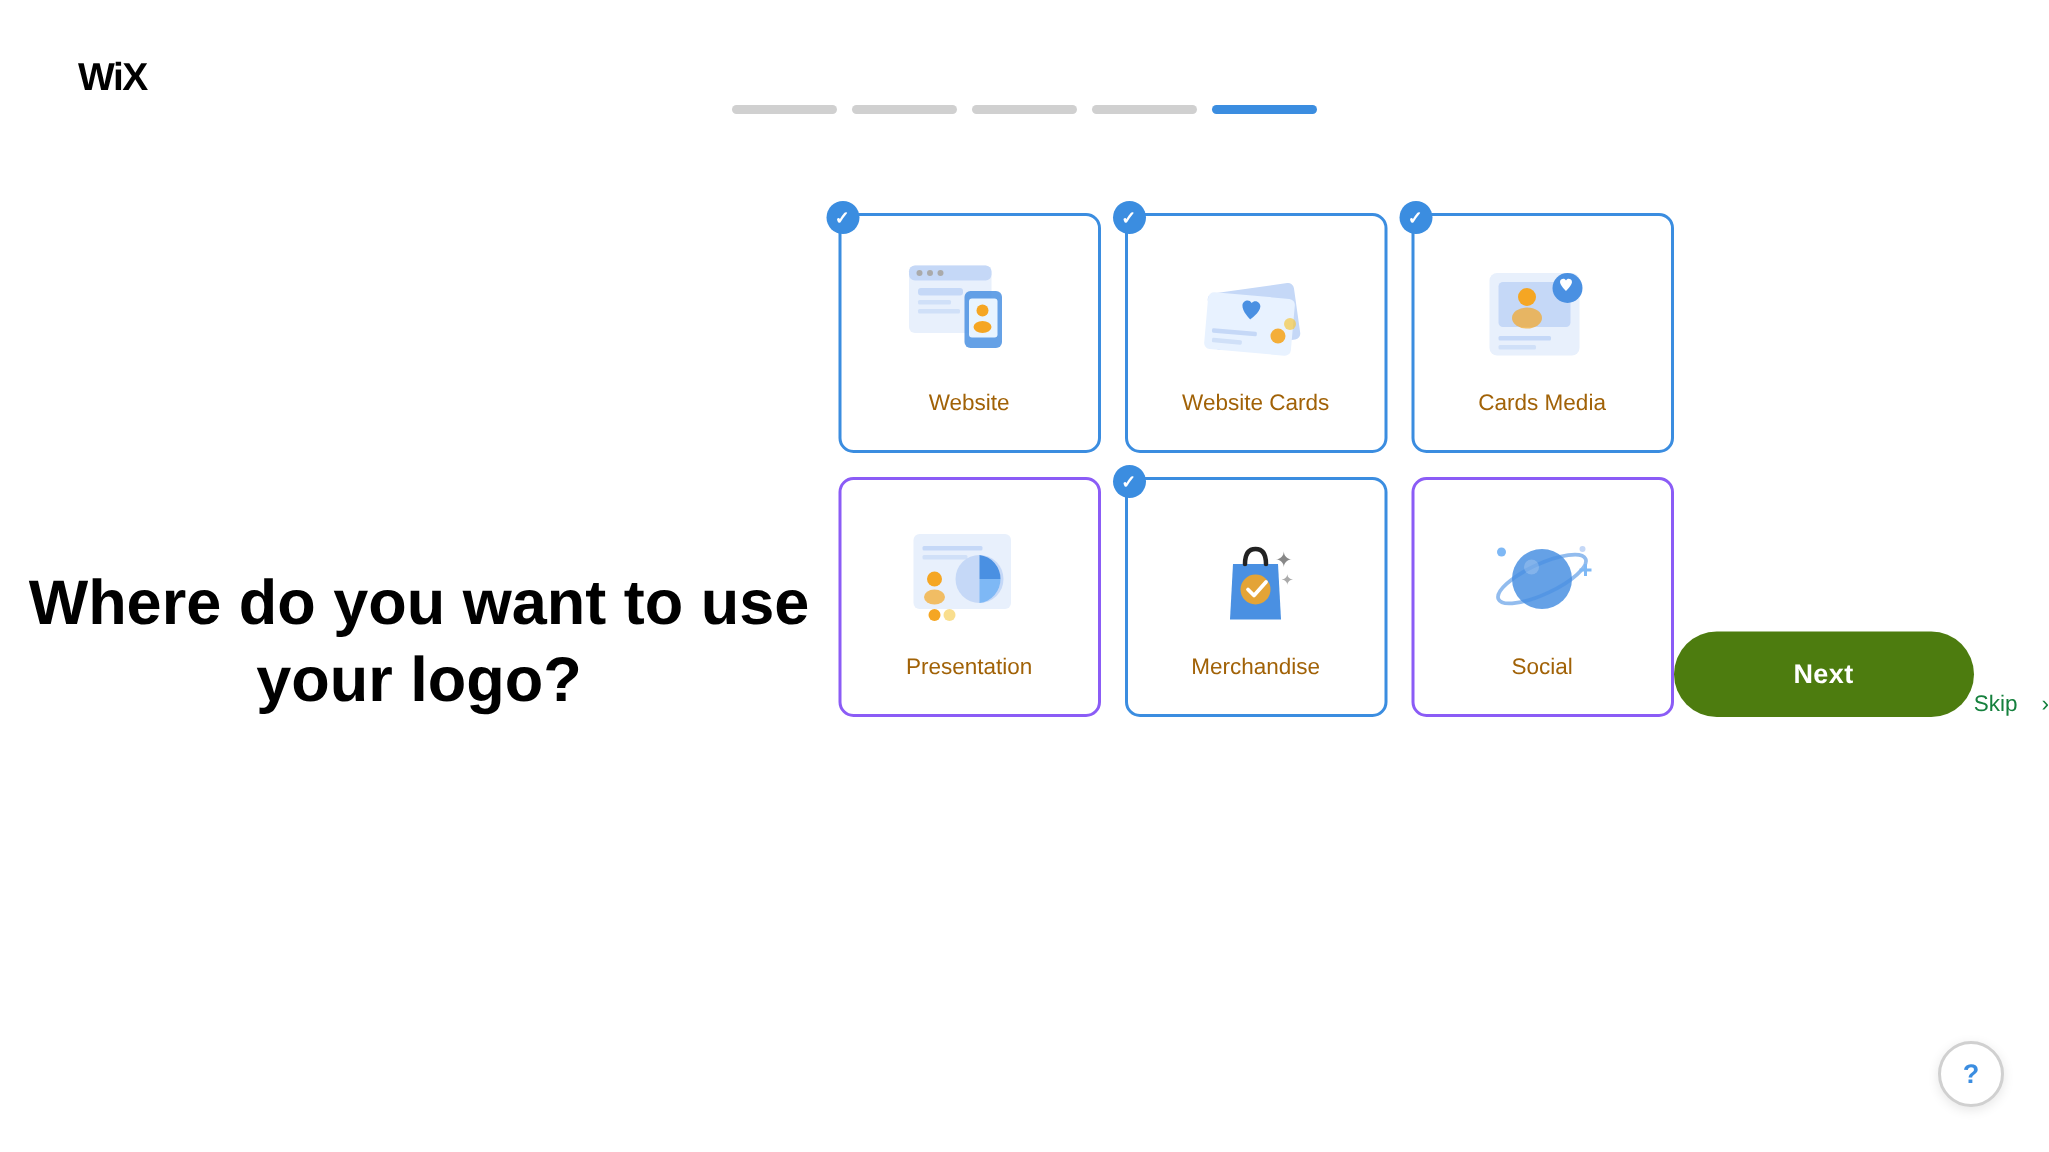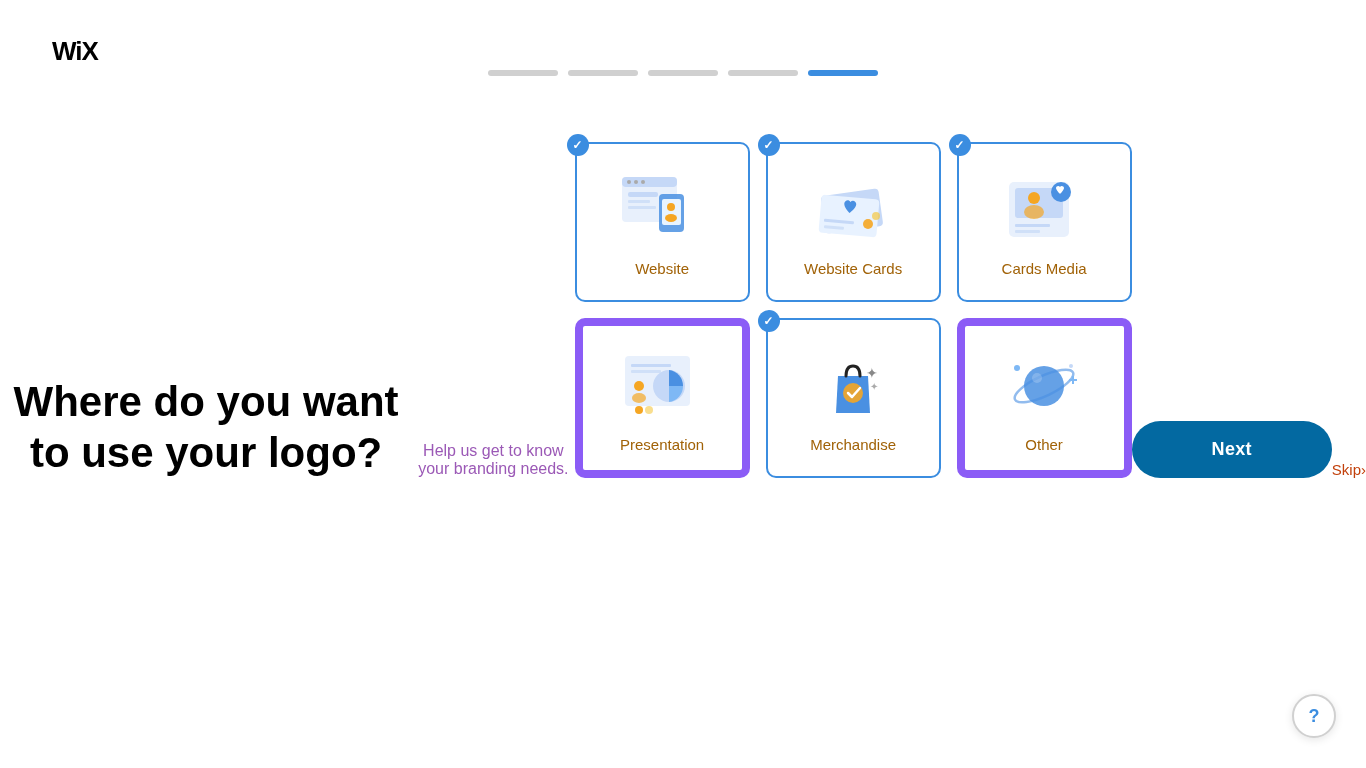--- a/index.html
+++ b/index.html
@@ -68,21 +68,21 @@
     
     .options-grid {
       display: grid;
       grid-template-columns: repeat(3, 175px);
       grid-template-rows: repeat(2, 160px);
       gap: 16px;
       margin-top: 36px;
     }
 
     .option-card {
-      border: 8px solid #8b5cf6;
+      border: 2px solid #8b5cf6;
       border-radius: 10px;
       background: #fff;
       display: flex;
       flex-direction: column;
       align-items: center;
       justify-content: center;
       cursor: pointer;
       position: relative;
       transition: border-color 0.2s;
       padding: 16px 12px 14px;
@@ -121,39 +121,39 @@
       font-size: 15px;
       color: #a16207;
       text-align: center;
       margin-top: 10px;
       font-weight: 500;
     }
 
     
     .next-btn {
       margin-top: 40px;
-      background: #0369a1;
+      background: #4d7c0f;
       color: #fff;
       border: none;
       border-radius: 30px;
       padding: 18px 80px;
       font-size: 18px;
       font-weight: 600;
       cursor: pointer;
       letter-spacing: 0.3px;
     }
 
     .skip-link {
       margin-top: 14px;
       font-size: 15px;
-      color: #c2410c;
+      color: #15803d;
       cursor: pointer;
       display: flex;
       align-items: center;
-      gap: 0;
+      gap: 16px;
     }
 
     
     .help-button {
       position: fixed;
       bottom: 30px;
       right: 30px;
       width: 44px;
       height: 44px;
       border-radius: 50%;
@@ -187,21 +187,20 @@
   <div class="progress-segment"></div>
   <div class="progress-segment"></div>
   <div class="progress-segment"></div>
   <div class="progress-segment"></div>
   <div class="progress-segment active"></div>
 </div>
 
 <div class="main-content">
 
   <h1 class="main-title">Where do you want to use your logo?</h1>
-  <p class="main-subtitle">Help us get to know your branding needs.</p>
 
   <div class="options-grid">
 
     <div class="option-card selected">
       <div class="check-badge">✓</div>
       <div class="card-icon">
         <svg width="90" height="75" viewBox="0 0 90 75">
 
           <rect x="5" y="5" width="55" height="45" rx="4" fill="#e8f0fc"></rect>
           <rect x="5" y="5" width="55" height="10" rx="4" fill="#c5d8f7"></rect>
@@ -319,21 +318,21 @@
 
           <circle cx="38" cy="30" r="5" fill="white" opacity="0.2"></circle>
 
           <circle cx="18" cy="20" r="3" fill="#7eb8f5"></circle>
           <circle cx="72" cy="18" r="2" fill="#c5d8f7"></circle>
 
           <line x1="74" y1="28" x2="74" y2="36" stroke="#7eb8f5" stroke-width="2"></line>
           <line x1="70" y1="32" x2="78" y2="32" stroke="#7eb8f5" stroke-width="2"></line>
         </svg>
       </div>
-      <span class="card-label">Other</span>
+      <span class="card-label">Social</span>
     </div>
 
   </div>
 
   <button class="next-btn">Next</button>
 
   <div class="skip-link">
     <span>Skip</span>
     <span>›</span>
   </div>

